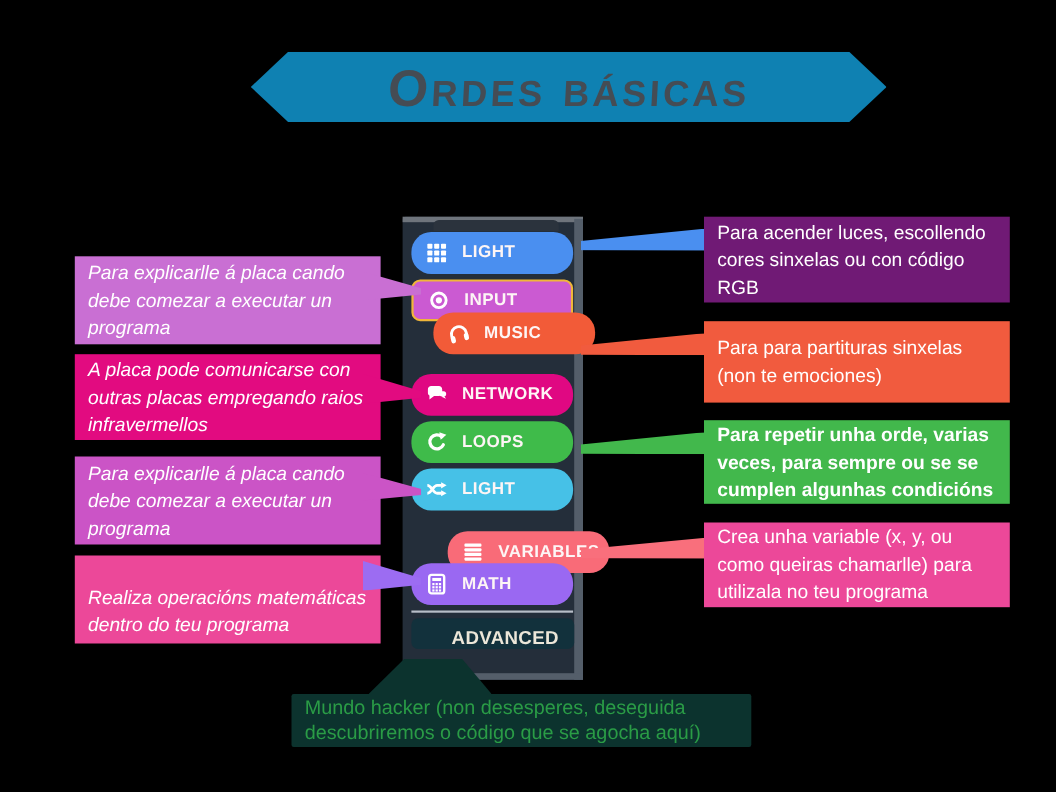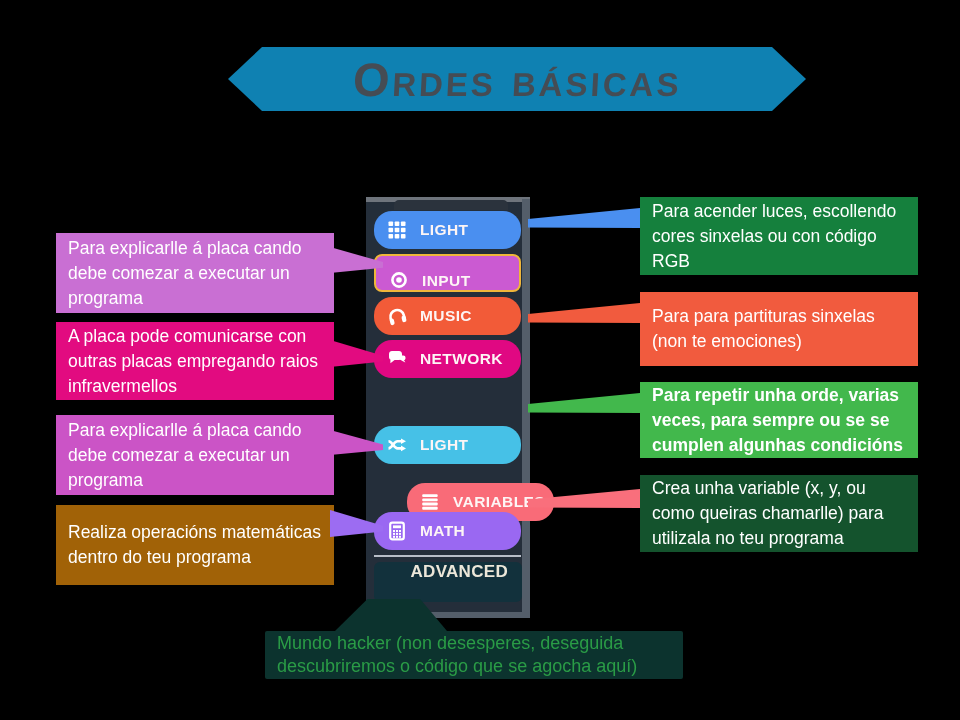--- a/index.html
+++ b/index.html
@@ -9,21 +9,21 @@
   
   .banner{position:absolute;left:228px;top:47px;width:578px;height:64px;
           display:flex;align-items:center;justify-content:center;
           clip-path:polygon(0 50%,34px 0,544px 0,100% 50%,544px 100%,34px 100%);}
   .banner-text{font-size:47px;font-weight:bold;font-variant:small-caps;
                letter-spacing:3px;transform:skewX(-3deg);line-height:1;}
 
   
   .co{position:absolute;display:flex;align-items:center;z-index:2;
       color:#fff;font-size:17.5px;line-height:25px;padding:4px 12px;box-sizing:border-box;}
-  .co-l{left:56px;width:278px;}
+  .co-l{left:68px;width:278px;font-style:italic;}
   .co-r{left:640px;width:278px;}
   .co-l1{top:233px;height:80px;}
   .co-l2{top:322px;height:78px;}
   .co-l3{top:415px;height:80px;}
   .co-l4{top:505px;height:80px;}
   .co-r1{top:197px;height:78px;}
   .co-r2{top:292px;height:74px;}
   .co-r3{top:382px;height:76px;}
   .co-r4{top:475px;height:77px;}
 
@@ -49,28 +49,28 @@
                  background:#2b333d;border-radius:5px 5px 0 0;z-index:1;}
   .scroll-strip{position:absolute;left:522px;top:199px;width:8px;height:419px;
                 background:#545e6a;z-index:1;}
   .panel-bottom-strip{position:absolute;left:366px;top:612px;width:164px;height:6px;
                       background:#545e6a;z-index:1;}
 
   .mi{position:absolute;left:374px;width:147px;height:38px;border-radius:18px;z-index:2;
       display:flex;align-items:center;gap:13px;padding-left:13px;box-sizing:border-box;}
   .mi .ml{color:#fdf5f5;font-size:15.5px;font-weight:bold;letter-spacing:.4px;}
   .mi .ic{width:20px;height:20px;display:flex;align-items:center;justify-content:center;flex:none;}
-  .mi1{top:211px;} .mi2{top:254px;} .mi3{top:297px;} .mi4{top:340px;}
+  .mi1{top:211px;} .mi2{top:254px;} .mi3{top:284px;margin-left:20px;} .mi4{top:340px;}
   .mi5{top:383px;} .mi6{top:426px;} .mi7{top:483px;margin-left:33px;} .mi8{top:512px;}
-  .mi-selected{border:2.5px solid #f0b63a;border-radius:8px;align-items:flex-end;}
+  .mi-selected{border:2.5px solid #f0b63a;border-radius:8px;}
 
   .divider{position:absolute;left:374px;top:555px;width:147px;height:2px;
            background:#b8bec8;z-index:2;}
-  .advanced{position:absolute;left:374px;top:562px;width:148px;height:40px;border-radius:6px;
-            display:flex;align-items:flex-start;justify-content:flex-end;padding-right:14px;
+  .advanced{position:absolute;left:374px;top:562px;width:148px;height:28px;border-radius:6px;
+            display:flex;align-items:flex-end;justify-content:flex-end;padding-right:14px;
             box-sizing:border-box;z-index:2;font-size:17px;font-weight:bold;letter-spacing:.3px;}
 
   
   .bptr{position:absolute;left:335px;top:599px;width:112px;height:32px;z-index:3;
         clip-path:polygon(29% 0,76% 0,100% 100%,0 100%);}
   .co-bottom{position:absolute;left:265px;top:631px;width:418px;height:48px;z-index:2;
              display:flex;align-items:center;padding:2px 12px;box-sizing:border-box;
              font-size:18px;line-height:23px;border-radius:2px;}
 </style>
 </head>
@@ -90,41 +90,41 @@
   <div class="co co-l co-l2" style="background: rgb(226, 11, 128);">
     <span>A placa pode comunicarse con outras placas empregando raios infravermellos</span>
   </div>
   <div class="wedge wl wl2" style="background: rgb(226, 11, 128);"></div>
 
   <div class="co co-l co-l3" style="background: rgb(203, 84, 198);">
     <span>Para explicarlle á placa cando debe comezar a executar un programa</span>
   </div>
   <div class="wedge wl wl3" style="background: rgb(203, 84, 198);"></div>
 
-  <div class="co co-l co-l4" style="background: #a16207;">
+  <div class="co co-l co-l4" style="background: #ec4899; align-items: flex-end;">
     <span>Realiza operacións matemáticas dentro do teu programa</span>
   </div>
   <div class="wedge wl wl4" style="background: rgb(156, 108, 242);"></div>
 
-  <div class="co co-r co-r1" style="background: #15803d; align-items: center;">
+  <div class="co co-r co-r1" style="background: #701a75; align-items: center;">
     <span>Para acender luces, escollendo cores sinxelas ou con código RGB</span>
   </div>
   <div class="wedge wr wr1" style="background: rgb(74, 143, 240);"></div>
 
   <div class="co co-r co-r2" style="background: rgb(241, 91, 62);">
     <span>Para para partituras sinxelas (non te emociones)</span>
   </div>
   <div class="wedge wr wr2" style="background: rgb(241, 91, 62);"></div>
 
   <div class="co co-r co-r3" style="background: rgb(66, 184, 76); font-weight: bold;">
     <span>Para repetir unha orde, varias veces, para sempre ou se se cumplen algunhas condicións</span>
   </div>
   <div class="wedge wr wr3" style="background: rgb(66, 184, 76);"></div>
 
-  <div class="co co-r co-r4" style="background: #14532d;">
+  <div class="co co-r co-r4" style="background: #ec4899;">
     <span>Crea unha variable (x, y, ou como queiras chamarlle) para utilizala no teu programa</span>
   </div>
   <div class="wedge wr wr4" style="background: rgb(249, 111, 124);"></div>
 
   <div class="panel"></div>
   <div class="panel-top-strip"></div>
   <div class="panel-partial"></div>
   <div class="scroll-strip"></div>
   <div class="panel-bottom-strip"></div>
 
@@ -176,20 +176,29 @@
           <g fill="#fff">
         <path d="M2 5 C2 3.3 3.3 2 5 2 H12 C13.7 2 15 3.3 15 5 V8 C15 9.7 13.7 11 12 11 H7.6 L3.4 14.2 V10.6 C2.5 10.1 2 9.1 2 8 Z"></path>
         <rect x="12.6" y="6.6" width="6" height="4.8" rx="2.3"></rect>
         <path d="M16.6 10.6 L18.4 13.4 L14.4 11.6 Z"></path>
       </g>
         </svg>
     </span>
     <span class="ml">NETWORK</span>
   </div>
 
+  <div class="mi mi5" style="background: rgb(63, 187, 74);">
+    <span class="ic">
+      <svg width="20" height="20" viewBox="0 0 20 20">
+        <path d="M16 12.4 A6.4 6.4 0 1 1 14.6 5" fill="none" stroke="#fff" stroke-width="3" stroke-linecap="round"></path>
+        <polygon points="12.4,1 18.8,3.2 13.6,7.8" fill="#fff"></polygon>
+      </svg>
+    </span>
+    <span class="ml">LOOPS</span>
+  </div>
 
   <div class="mi mi6" style="background: rgb(70, 193, 231);">
     <span class="ic">
       <svg width="20" height="20" viewBox="0 0 20 20">
         <g stroke="#fff" stroke-width="2.6" fill="none">
           <path d="M1.5 6.2 C5.5 6.2 6.5 13.4 10.5 13.4 L14.5 13.4"></path>
           <path d="M1.5 13.4 C5.5 13.4 6.5 6.2 10.5 6.2 L14.5 6.2"></path>
         </g>
         <polygon points="14,3.4 19,6.2 14,9" fill="#fff"></polygon>
         <polygon points="14,10.6 19,13.4 14,16.2" fill="#fff"></polygon>

